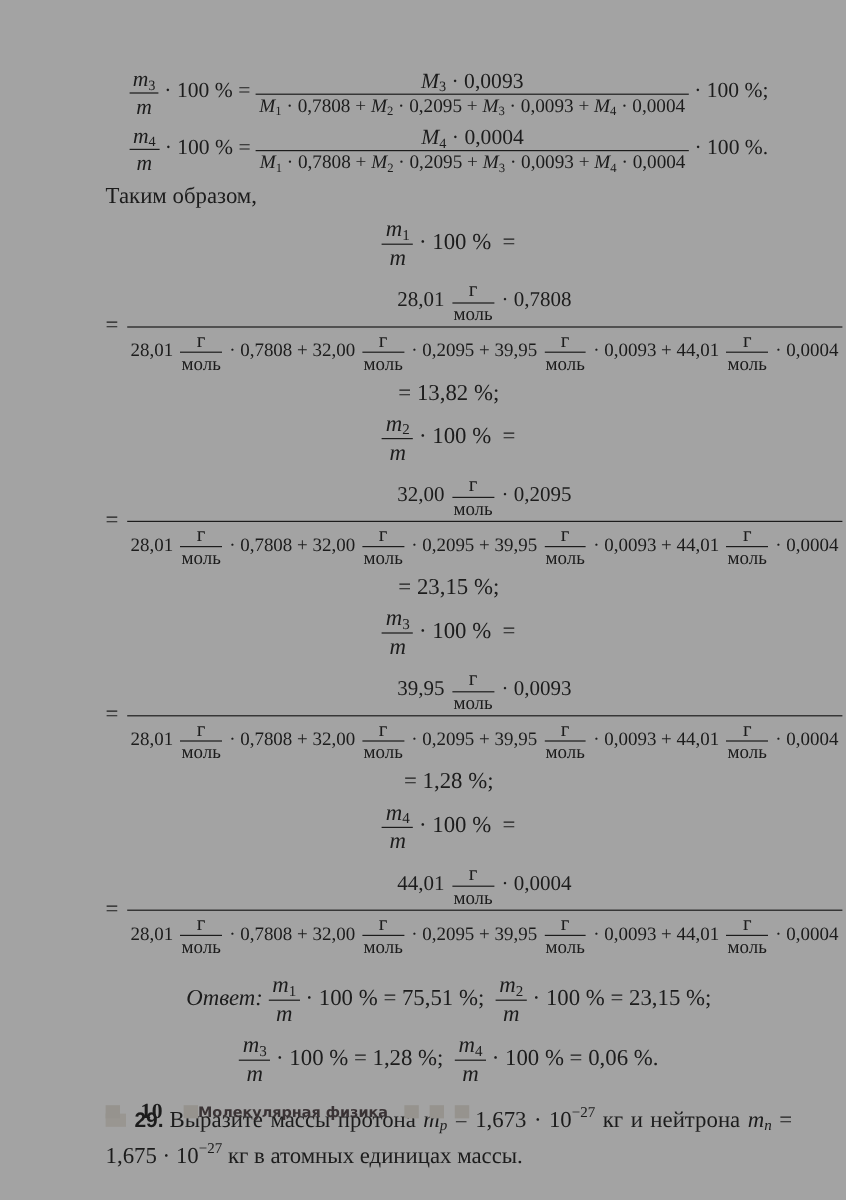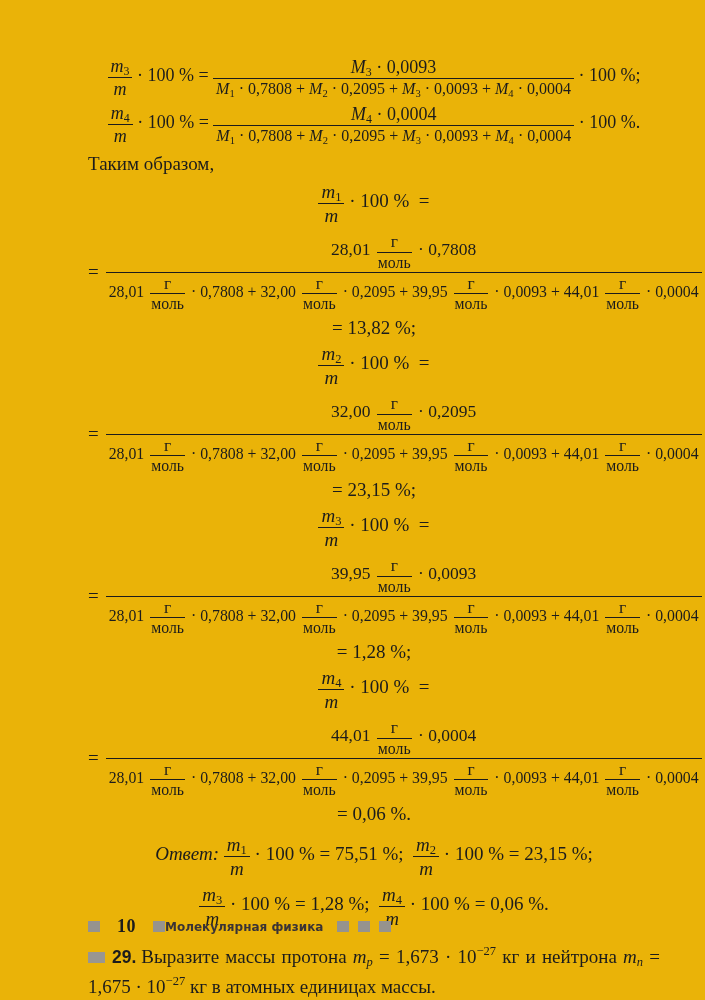--- a/index.html
+++ b/index.html
@@ -1,18 +1,18 @@
 <!DOCTYPE html>
 <html><head>
 <meta charset="utf-8">
 <style>
   html,body{margin:0;padding:0;background:#ffffff;}
   .page{
     position:relative;width:705px;height:1000px;box-sizing:border-box;
-    background:#eab308;color:#1c1c1c;
+    background:#a3a3a3;color:#1c1c1c;
     font-family:"Liberation Serif",serif;font-size:19px;
     padding:56px 45px 0 88px;overflow:hidden;
   }
   .v{font-style:italic;}
   sub{font-size:66%;line-height:0;position:relative;vertical-align:baseline;bottom:-0.28em;}
   sub.v{font-style:italic;}
   sup{font-size:66%;line-height:0;position:relative;vertical-align:baseline;top:-0.6em;}
   
   .frac{display:inline-block;vertical-align:middle;text-align:center;line-height:1.0;}
   .frac .fn{display:block;border-bottom:1.3px solid #1c1c1c;padding:1px 3px 2px;}
@@ -82,21 +82,20 @@
         </span>· 100 % =</div>
     <div class="result">= 1,28 %;</div>
   </section>
 
   <section class="calc">
     <div class="eqhead"><span class="frac mid"><span class="fn"><span class="v">m</span><sub>4</sub></span><span class="fd"><span class="v">m</span></span></span> · 100 % =</div>
     <div class="fracline">=<span class="frac big">
           <span class="fn">44,01 <span class="frac small"><span class="fn">г</span><span class="fd">моль</span></span> · 0,0004</span>
           <span class="fd">28,01 <span class="frac small"><span class="fn">г</span><span class="fd">моль</span></span> · 0,7808 + 32,00 <span class="frac small"><span class="fn">г</span><span class="fd">моль</span></span> · 0,2095 + 39,95 <span class="frac small"><span class="fn">г</span><span class="fd">моль</span></span> · 0,0093 + 44,01 <span class="frac small"><span class="fn">г</span><span class="fd">моль</span></span> · 0,0004</span>
         </span>· 100 % =</div>
-    <div class="result">= 0,06 %.</div>
   </section>
 
   <div class="ansrow first"><span class="v">Ответ: </span><span class="frac mid"><span class="fn"><span class="v">m</span><sub>1</sub></span><span class="fd"><span class="v">m</span></span></span> · 100 % = 75,51 %; <span class="frac mid"><span class="fn"><span class="v">m</span><sub>2</sub></span><span class="fd"><span class="v">m</span></span></span> · 100 % = 23,15 %;</div>
   <div class="ansrow"><span class="frac mid"><span class="fn"><span class="v">m</span><sub>3</sub></span><span class="fd"><span class="v">m</span></span></span> · 100 % = 1,28 %; <span class="frac mid"><span class="fn"><span class="v">m</span><sub>4</sub></span><span class="fd"><span class="v">m</span></span></span> · 100 % = 0,06 %.</div>
 
   <p class="problem"><span class="bullet"></span><b class="pnum">29.</b><span>Выразите массы протона <span class="v">m</span><sub class="v">p</sub> = 1,673 · 10<sup>−27</sup> кг и нейтрона <span class="v">m</span><sub class="v">n</sub> = 1,675 · 10<sup>−27</sup> кг в атомных единицах массы.</span></p>
 
   <div class="footer">
     <div class="fleft">
       <span class="sq"></span>

